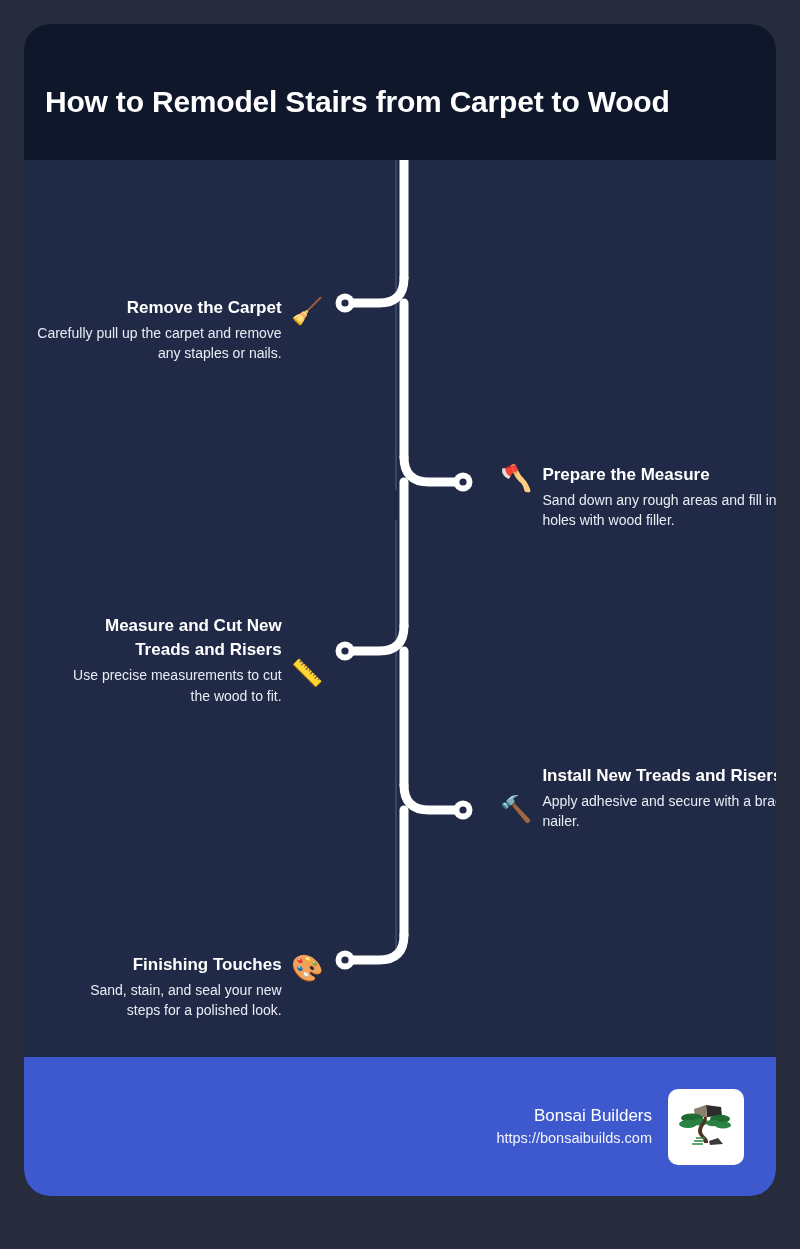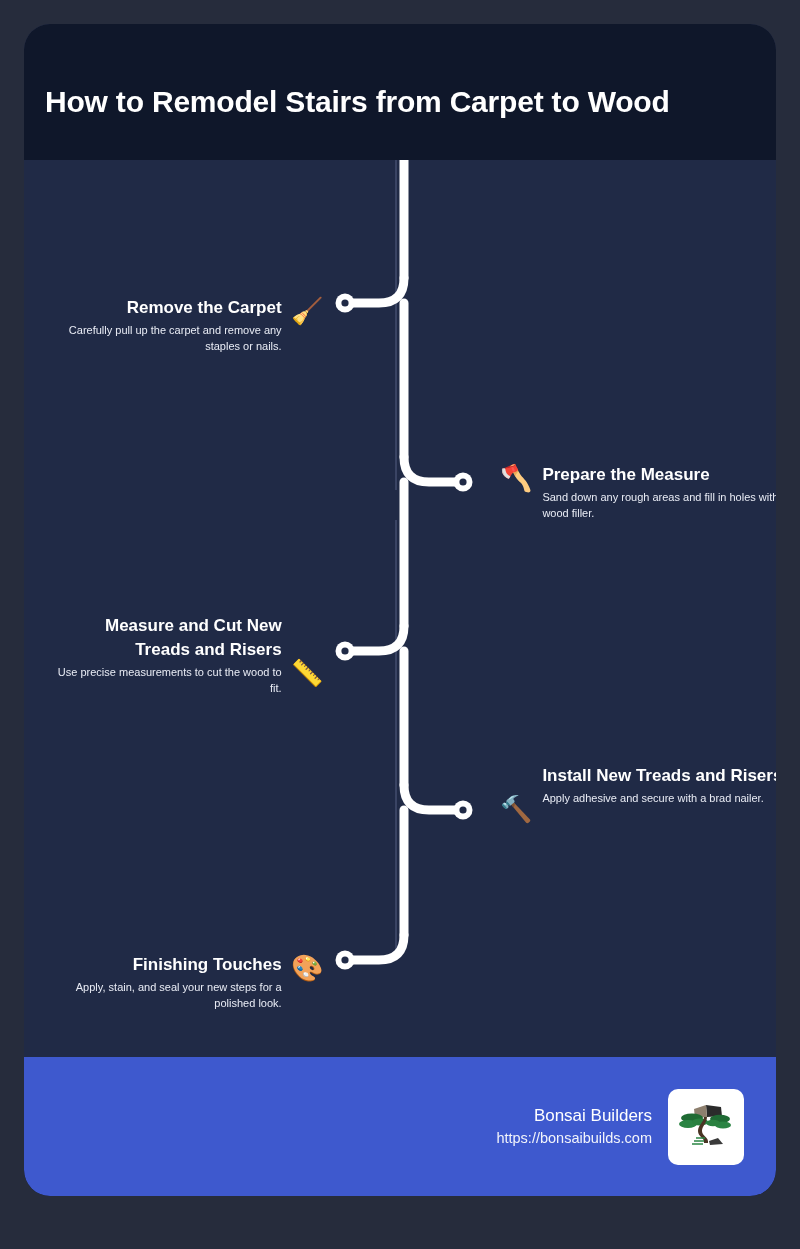--- a/index.html
+++ b/index.html
@@ -94,21 +94,21 @@
   .step.right .step-text { align-items: flex-start; text-align: left; }
 
   .step-title {
     color: #ffffff;
     font-size: 17px;
     font-weight: bold;
     line-height: 1.42;
   }
   .step-desc {
     color: #e9ecf5;
-    font-size: 11px;
+    font-size: 14px;
     font-weight: normal;
     line-height: 1.45;
     margin-top: 3px;
   }
 
   .step-emoji {
     font-size: 26px;
     line-height: 1;
     flex: none;
   }
@@ -250,21 +250,21 @@
         <div class="step-emoji" style="margin-top:32px;">🔨</div>
         <div class="step-text w4">
           <div class="step-title">Install New Treads and Risers</div>
           <div class="step-desc">Apply adhesive and secure with a brad nailer.</div>
         </div>
       </div>
 
       <div class="step left" style="top:779px;">
         <div class="step-text w5">
           <div class="step-title">Finishing Touches</div>
-          <div class="step-desc">Apply, stain, and seal your new steps for a polished look.</div>
+          <div class="step-desc">Sand, stain, and seal your new steps for a polished look.</div>
         </div>
         <div class="step-emoji">🎨</div>
       </div>
 
     </div>
 
     <div class="footer">
       <div class="footer-text">
         <div class="footer-brand">Bonsai Builders</div>
         <div class="footer-url">https://bonsaibuilds.com</div>

